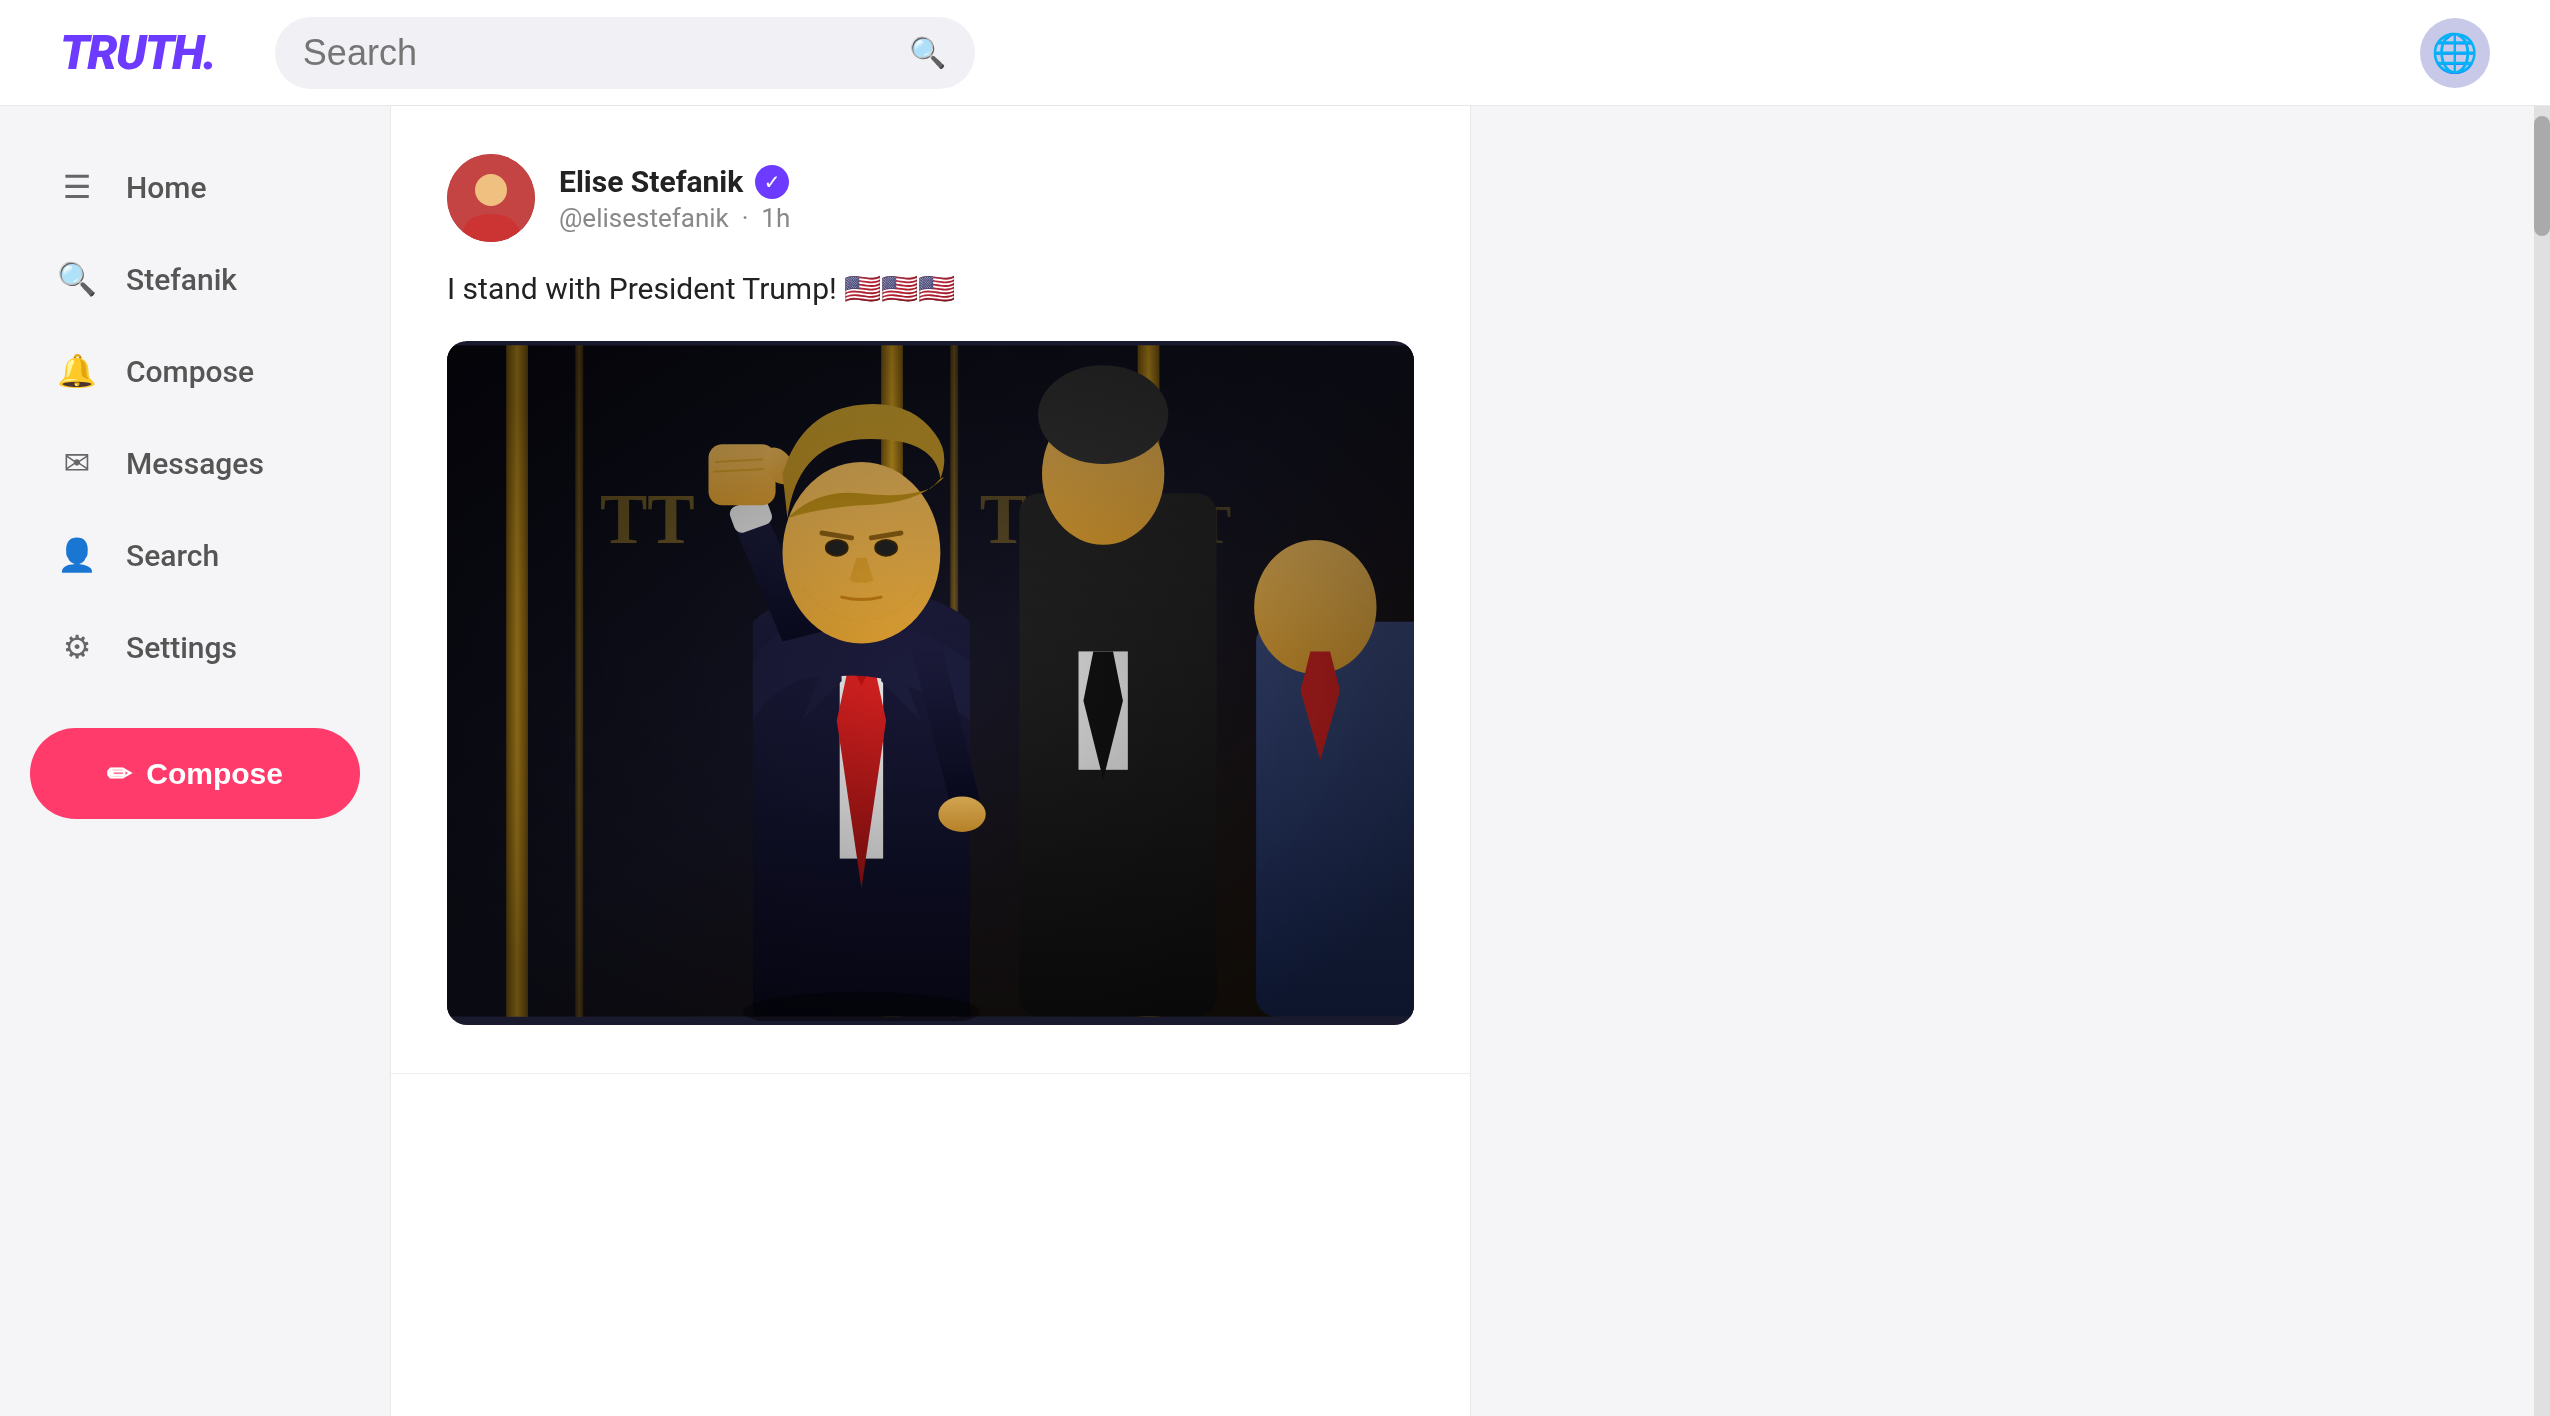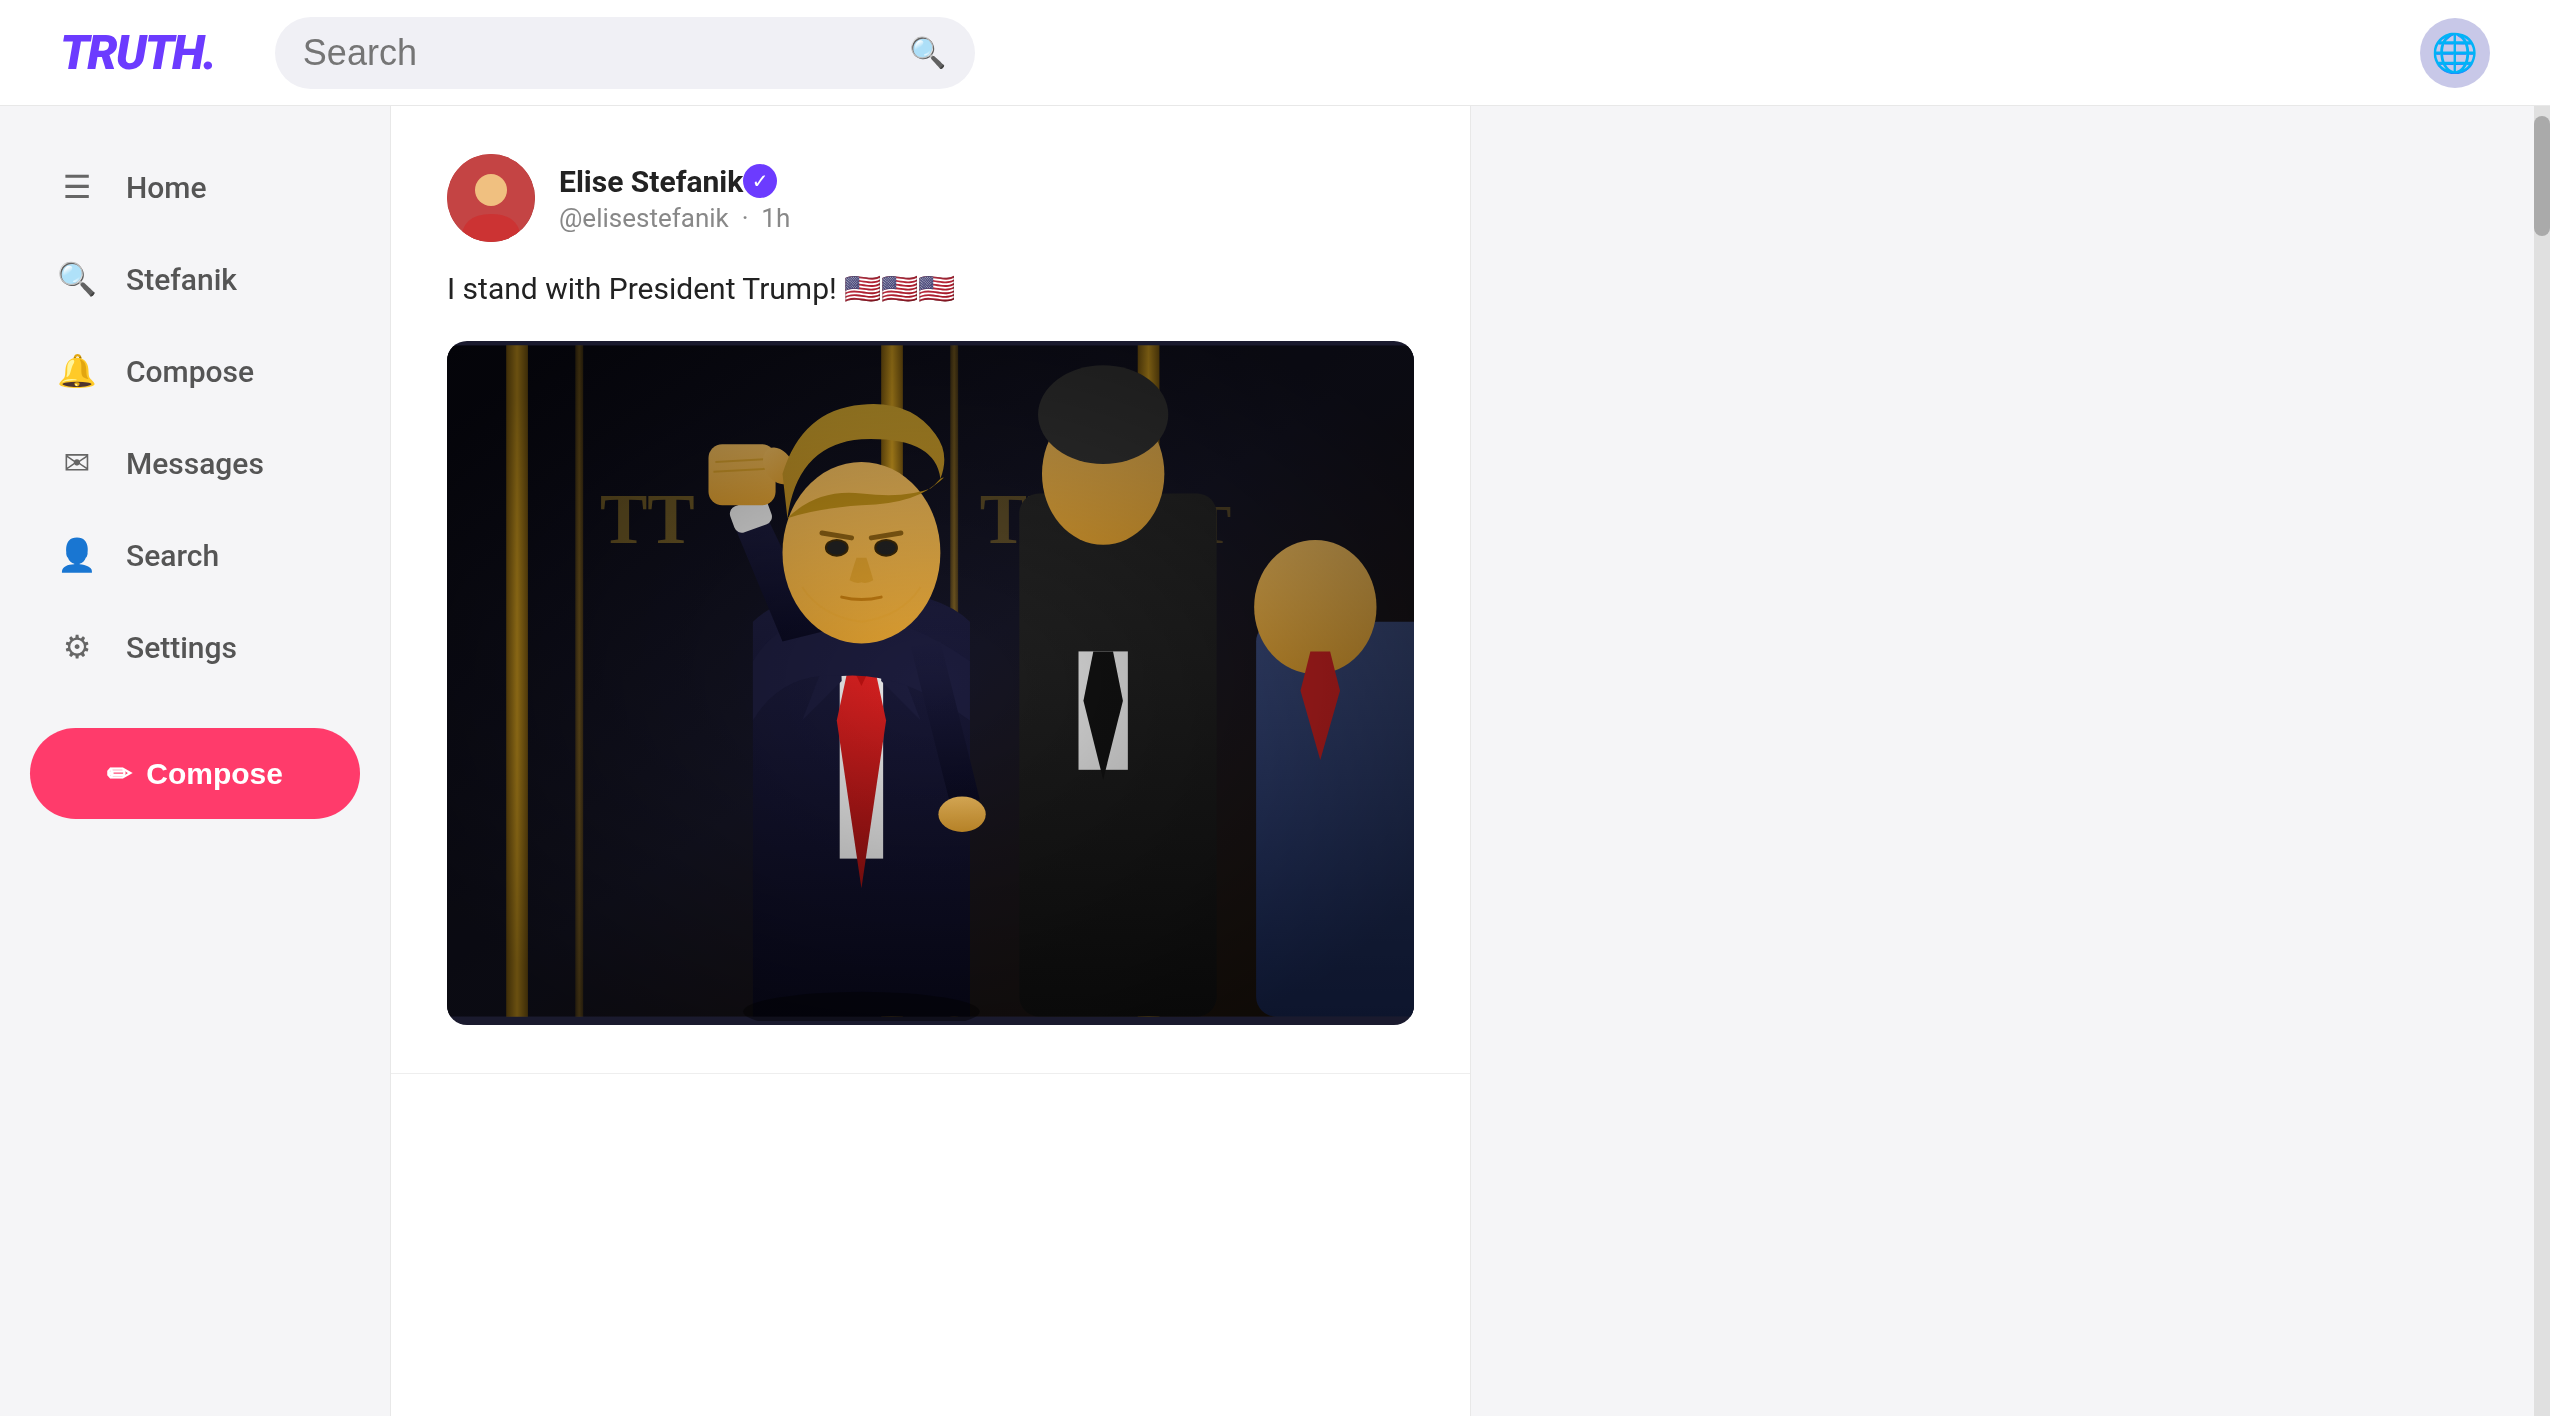--- a/index.html
+++ b/index.html
@@ -192,21 +192,22 @@
     }
 
     .post-meta {
       display: flex;
       flex-direction: column;
       gap: 4px;
     }
 
     .post-name-row {
       display: flex;
-      align-items: flex-start;
+      align-items: flex-end;
+      gap: 12px;
     }
 
     .post-name {
       font-size: 30px;
       font-weight: 700;
       color: #222;
     }
 
     .verified-badge {
       width: 34px;

